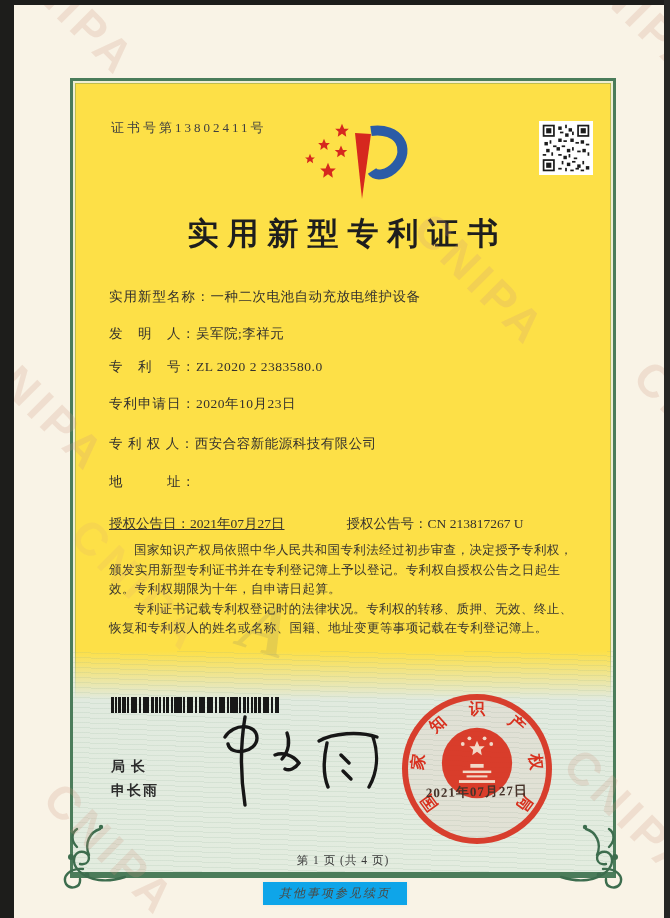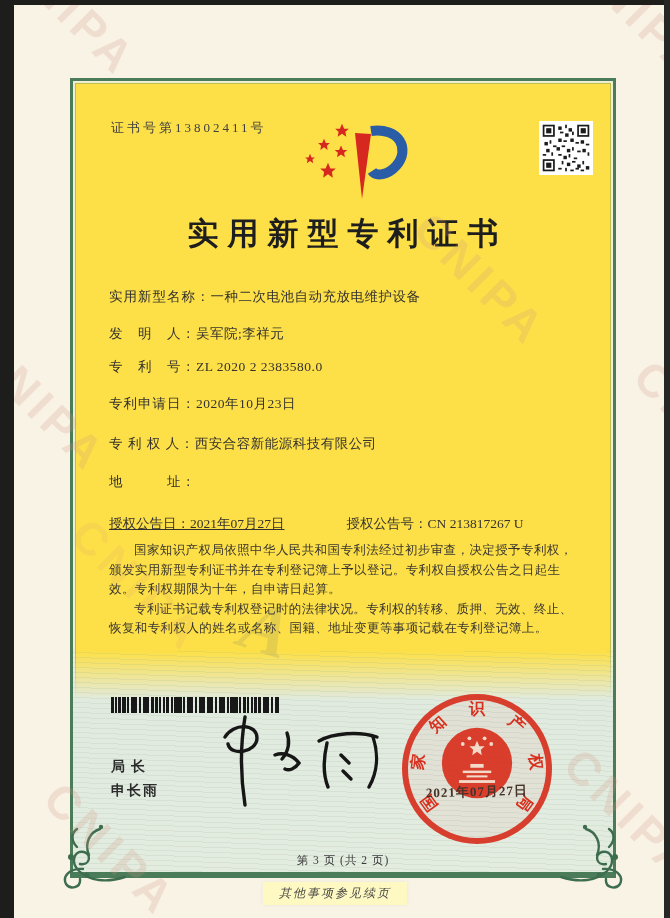--- a/index.html
+++ b/index.html
@@ -101,21 +101,21 @@
     position:absolute;left:0;top:772px;width:100%;text-align:center;
     font-size:11.5px;color:#3a3a3a;letter-spacing:1px;
   }
 
   .corner{position:absolute;width:72px;height:72px;z-index:4;}
   .corner-bl{left:-16px;bottom:-16px;}
   .corner-br{right:-16px;bottom:-16px;transform:scaleX(-1);}
 
   .cont-note{
     position:absolute;left:50%;top:882px;transform:translateX(-50%);z-index:5;
-    background:#fef9c3;padding:3px 16px;font-size:12px;color:#4a4a45;
+    background:#0ea5e9;padding:3px 16px;font-size:12px;color:#4a4a45;
     letter-spacing:2px;white-space:nowrap;box-shadow:0 0 4px rgba(0,0,0,0.05);
     font-style:italic;
   }
 </style>
 </head>
 <body>
 
 <div class="edge edge-left"></div>
 <div class="edge edge-top"></div>
 <div class="edge edge-right"></div>
@@ -309,16 +309,16 @@
           <circle cx="15" cy="-20" r="2"></circle>
         <rect x="-7" y="1" width="14" height="4"></rect>
         <rect x="-15" y="8" width="30" height="2.6"></rect>
         <rect x="-11" y="13" width="22" height="2.2"></rect>
         <rect x="-19" y="18" width="38" height="3"></rect>
       </g>
     </svg>
     <div class="seal-date">2021年07月27日</div>
   </div>
 
-  <div class="page-label">第 3 页 (共 2 页)</div>
+  <div class="page-label">第 1 页 (共 4 页)</div>
 </div>
 
 <div class="cont-note">其他事项参见续页</div>
 
 </body></html>

